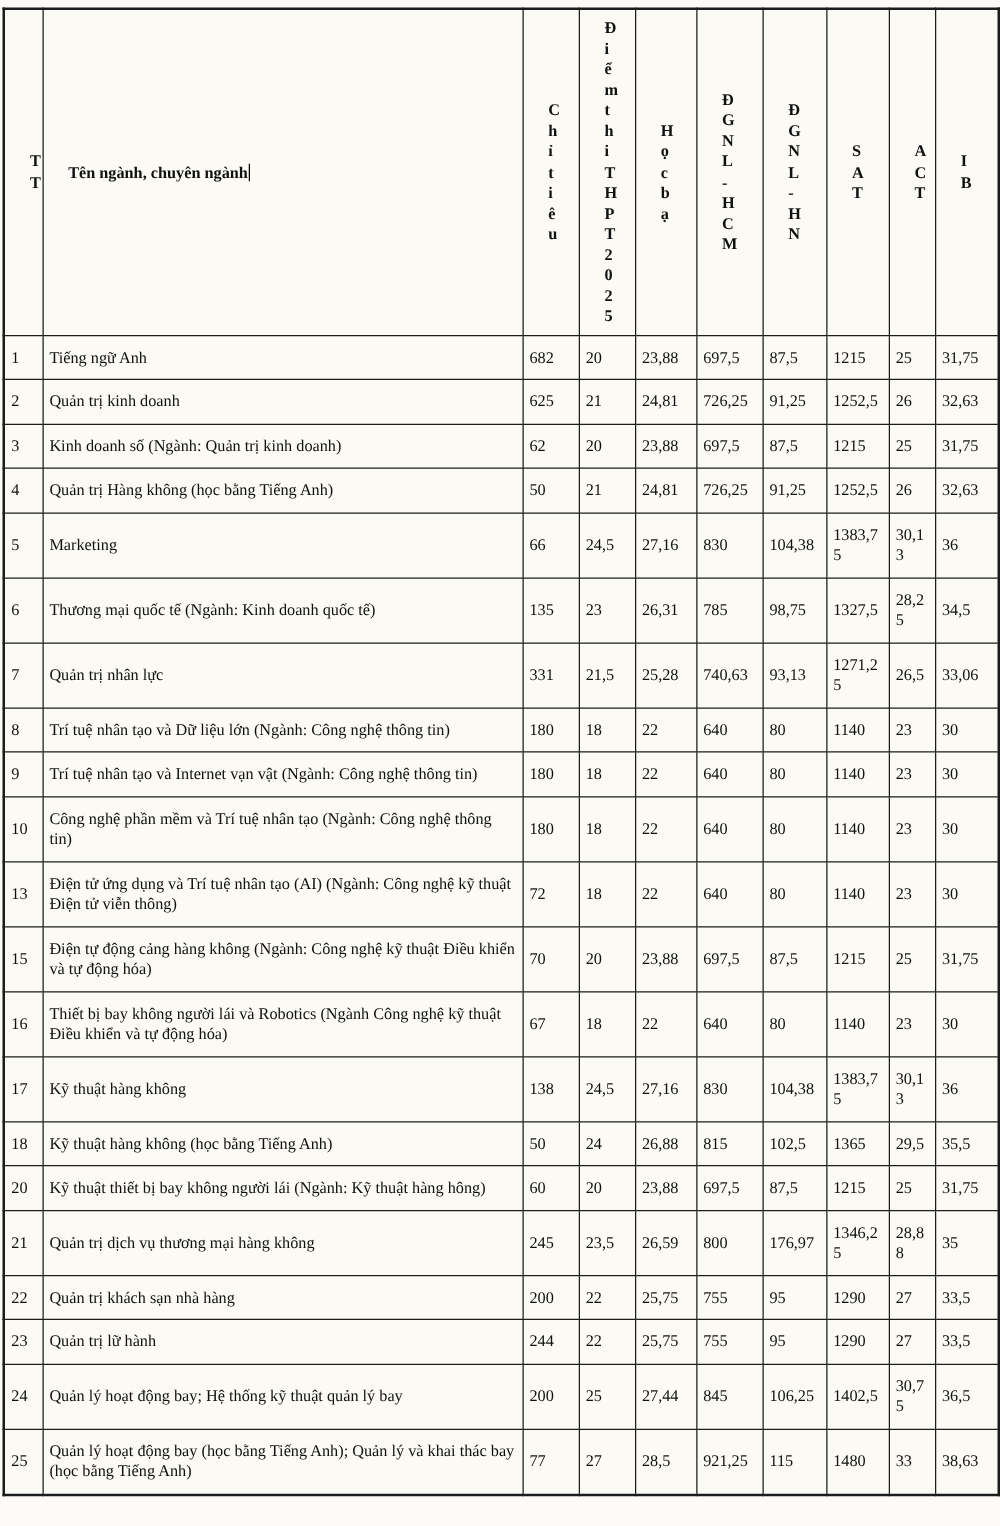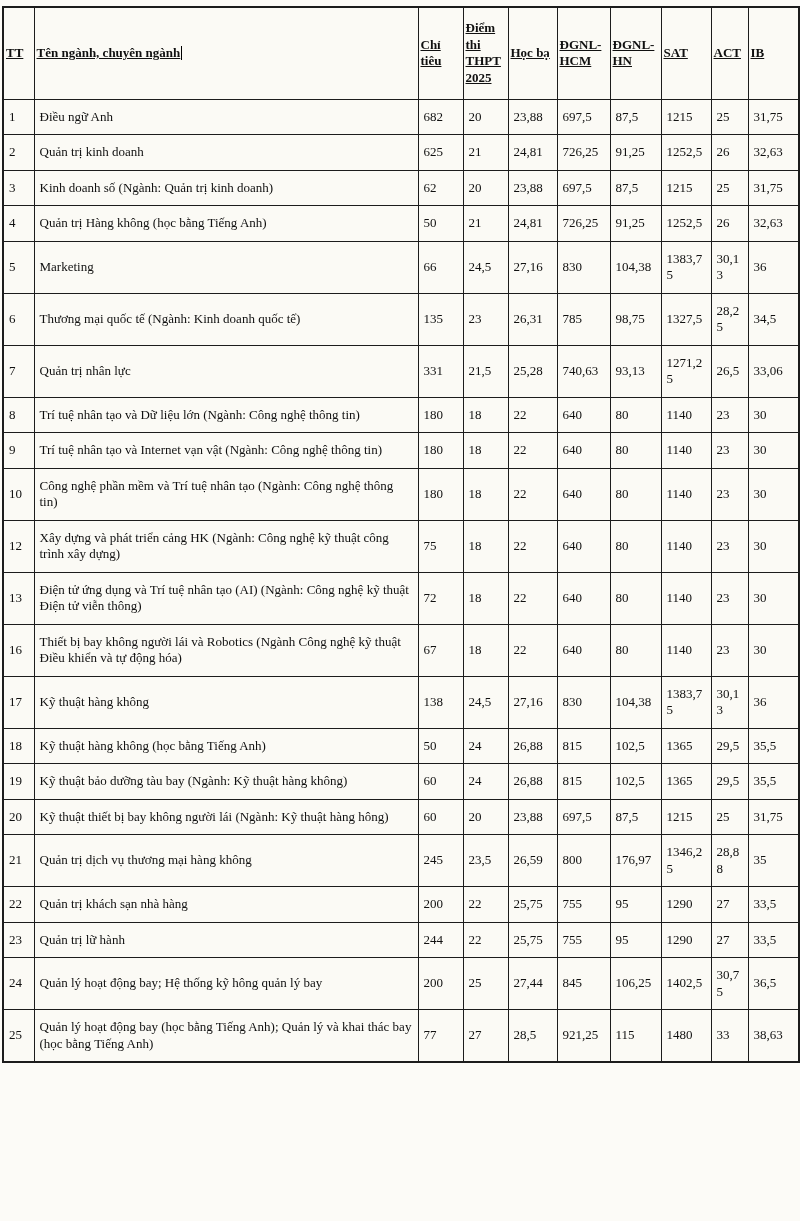--- a/index.html
+++ b/index.html
@@ -40,22 +40,21 @@
     line-height: 1.27;
     color: #101010;
     text-align: left;
     vertical-align: middle;
     overflow-wrap: break-word;
     word-wrap: break-word;
   }
   thead tr { height: 92px; }
   th {
     font-weight: bold;
-    padding: 6px 2px;
-    text-decoration: underline;
+    padding: 6px 20px;
   }
   .cursor {
     display: inline-block;
     width: 1px;
     height: 14px;
     background: #000;
     margin-left: 1px;
     vertical-align: -3px;
   }
 </style>
@@ -86,21 +85,21 @@
           <th>ĐGNL-HCM</th>
           <th>ĐGNL-HN</th>
           <th>SAT</th>
           <th>ACT</th>
           <th>IB</th>
         </tr>
     </thead>
     <tbody>
         <tr>
           <td>1</td>
-          <td>Điều ngữ Anh</td>
+          <td>Tiếng ngữ Anh</td>
           <td>682</td>
           <td>20</td>
           <td>23,88</td>
           <td>697,5</td>
           <td>87,5</td>
           <td>1215</td>
           <td>25</td>
           <td>31,75</td>
         </tr>
         <tr>
@@ -205,42 +204,42 @@
           <td>180</td>
           <td>18</td>
           <td>22</td>
           <td>640</td>
           <td>80</td>
           <td>1140</td>
           <td>23</td>
           <td>30</td>
         </tr>
         <tr>
-          <td>12</td>
-          <td>Xây dựng và phát triển cảng HK (Ngành: Công nghệ kỹ thuật công trình xây dựng)</td>
-          <td>75</td>
-          <td>18</td>
-          <td>22</td>
-          <td>640</td>
-          <td>80</td>
-          <td>1140</td>
-          <td>23</td>
-          <td>30</td>
-        </tr>
-        <tr>
           <td>13</td>
           <td>Điện tử ứng dụng và Trí tuệ nhân tạo (AI) (Ngành: Công nghệ kỹ thuật Điện tử viễn thông)</td>
           <td>72</td>
           <td>18</td>
           <td>22</td>
           <td>640</td>
           <td>80</td>
           <td>1140</td>
           <td>23</td>
           <td>30</td>
+        </tr>
+        <tr>
+          <td>15</td>
+          <td>Điện tự động cảng hàng không (Ngành: Công nghệ kỹ thuật Điều khiển và tự động hóa)</td>
+          <td>70</td>
+          <td>20</td>
+          <td>23,88</td>
+          <td>697,5</td>
+          <td>87,5</td>
+          <td>1215</td>
+          <td>25</td>
+          <td>31,75</td>
         </tr>
         <tr>
           <td>16</td>
           <td>Thiết bị bay không người lái và Robotics (Ngành Công nghệ kỹ thuật Điều khiển và tự động hóa)</td>
           <td>67</td>
           <td>18</td>
           <td>22</td>
           <td>640</td>
           <td>80</td>
           <td>1140</td>
@@ -265,32 +264,20 @@
           <td>50</td>
           <td>24</td>
           <td>26,88</td>
           <td>815</td>
           <td>102,5</td>
           <td>1365</td>
           <td>29,5</td>
           <td>35,5</td>
         </tr>
         <tr>
-          <td>19</td>
-          <td>Kỹ thuật bảo dưỡng tàu bay (Ngành: Kỹ thuật hàng không)</td>
-          <td>60</td>
-          <td>24</td>
-          <td>26,88</td>
-          <td>815</td>
-          <td>102,5</td>
-          <td>1365</td>
-          <td>29,5</td>
-          <td>35,5</td>
-        </tr>
-        <tr>
           <td>20</td>
           <td>Kỹ thuật thiết bị bay không người lái (Ngành: Kỹ thuật hàng hông)</td>
           <td>60</td>
           <td>20</td>
           <td>23,88</td>
           <td>697,5</td>
           <td>87,5</td>
           <td>1215</td>
           <td>25</td>
           <td>31,75</td>
@@ -326,21 +313,21 @@
           <td>22</td>
           <td>25,75</td>
           <td>755</td>
           <td>95</td>
           <td>1290</td>
           <td>27</td>
           <td>33,5</td>
         </tr>
         <tr>
           <td>24</td>
-          <td>Quản lý hoạt động bay; Hệ thống kỹ hông quản lý bay</td>
+          <td>Quản lý hoạt động bay; Hệ thống kỹ thuật quản lý bay</td>
           <td>200</td>
           <td>25</td>
           <td>27,44</td>
           <td>845</td>
           <td>106,25</td>
           <td>1402,5</td>
           <td>30,75</td>
           <td>36,5</td>
         </tr>
         <tr>

